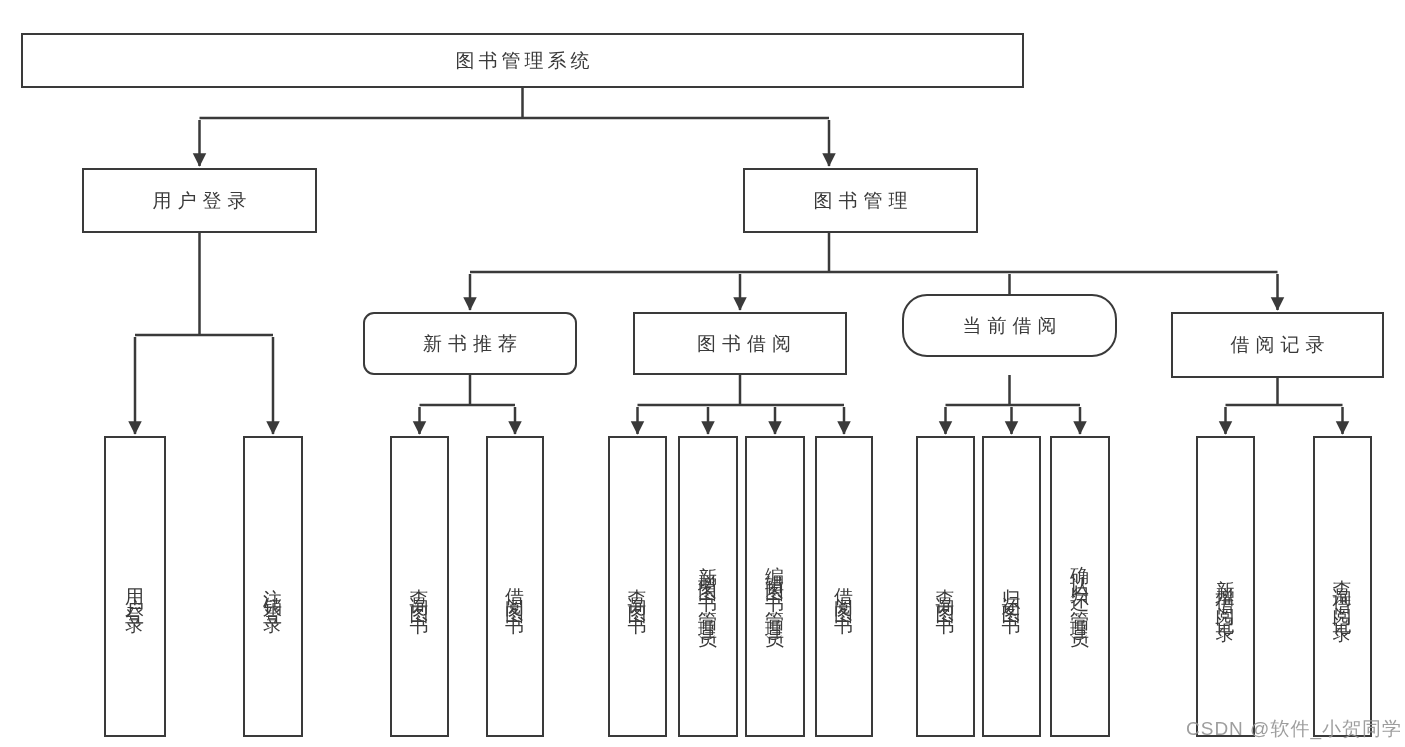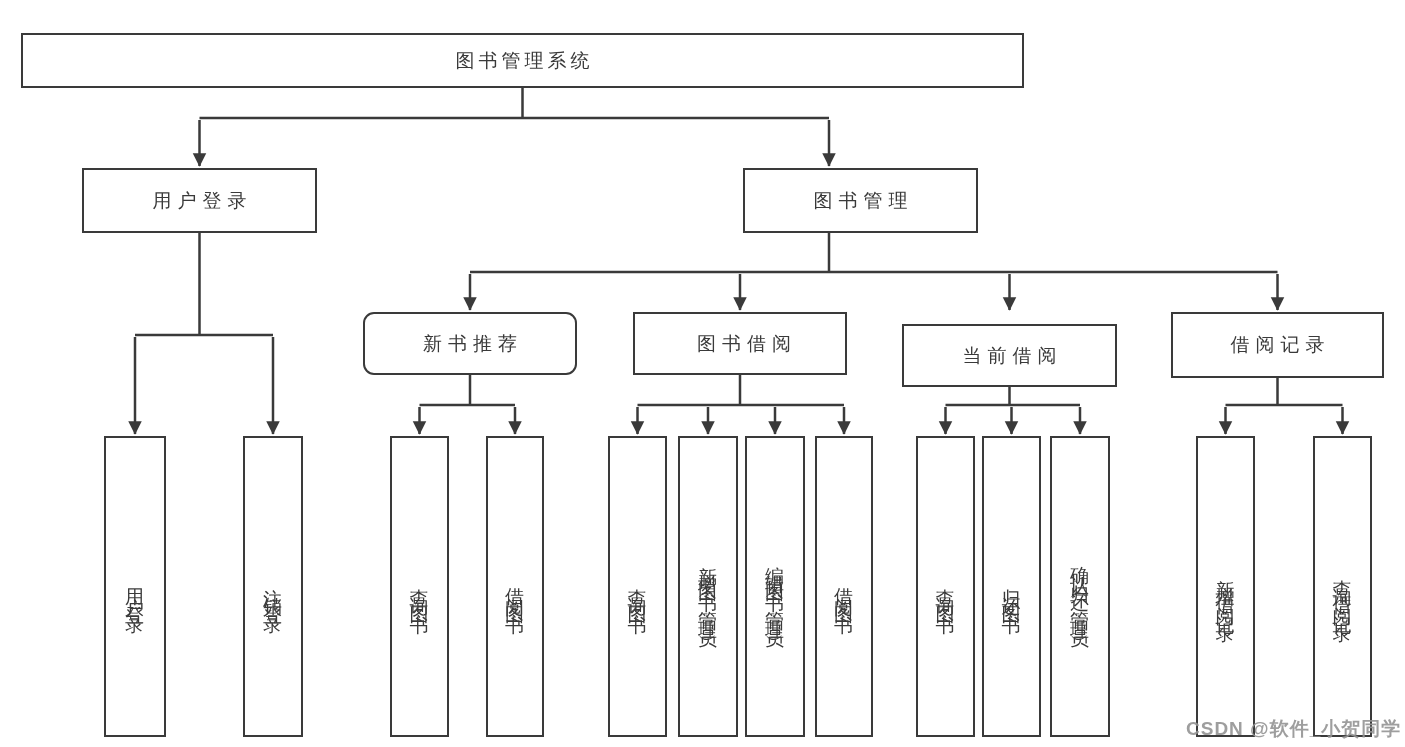--- a/index.html
+++ b/index.html
@@ -35,21 +35,20 @@
     padding-top:9px;            
     line-height:1;
   }
   .watermark{
     position:absolute;
     left:1186px;top:716px;
     font-size:19px;
     letter-spacing:1px;
     color:rgba(148,148,148,0.9);
     white-space:nowrap;
-    font-weight:bold;
   }
 </style>
 </head>
 <body>
 
 <div class="canvas">
 
   <svg class="wires" viewBox="0 0 1405 747" xmlns="http://www.w3.org/2000/svg">
     <defs>
       <marker id="arrow" viewBox="0 0 10 10" refX="8.5" refY="5" markerWidth="7" markerHeight="6" orient="auto-start-reverse">
@@ -101,21 +100,21 @@
   <div class="node h-node" style="left:700px;top:168px;width:235px;height:65px;margin-left:43px;">
     <span class="lbl">图书管理</span>
   </div>
 
   <div class="node h-node" style="left:363px;top:312px;width:214px;height:63px;border-radius:11px;">
     <span class="lbl">新书推荐</span>
   </div>
   <div class="node h-node" style="left:633px;top:312px;width:214px;height:63px;padding-left:8px;">
     <span class="lbl">图书借阅</span>
   </div>
-  <div class="node h-node" style="left:902px;top:324px;width:215px;height:63px;">
+  <div class="node h-node" style="left:902px;top:294px;width:215px;height:63px;border-radius:25px;">
     <span class="lbl">当前借阅</span>
   </div>
   <div class="node h-node" style="left:1171px;top:312px;width:213px;height:66px;">
     <span class="lbl">借阅记录</span>
   </div>
 
   <div class="node v-node" style="left:104px;top:436px;width:62px;height:301px;">
     <span class="lbl">用户登录</span>
   </div>
   <div class="node v-node" style="left:243px;top:436px;width:60px;height:301px;">

